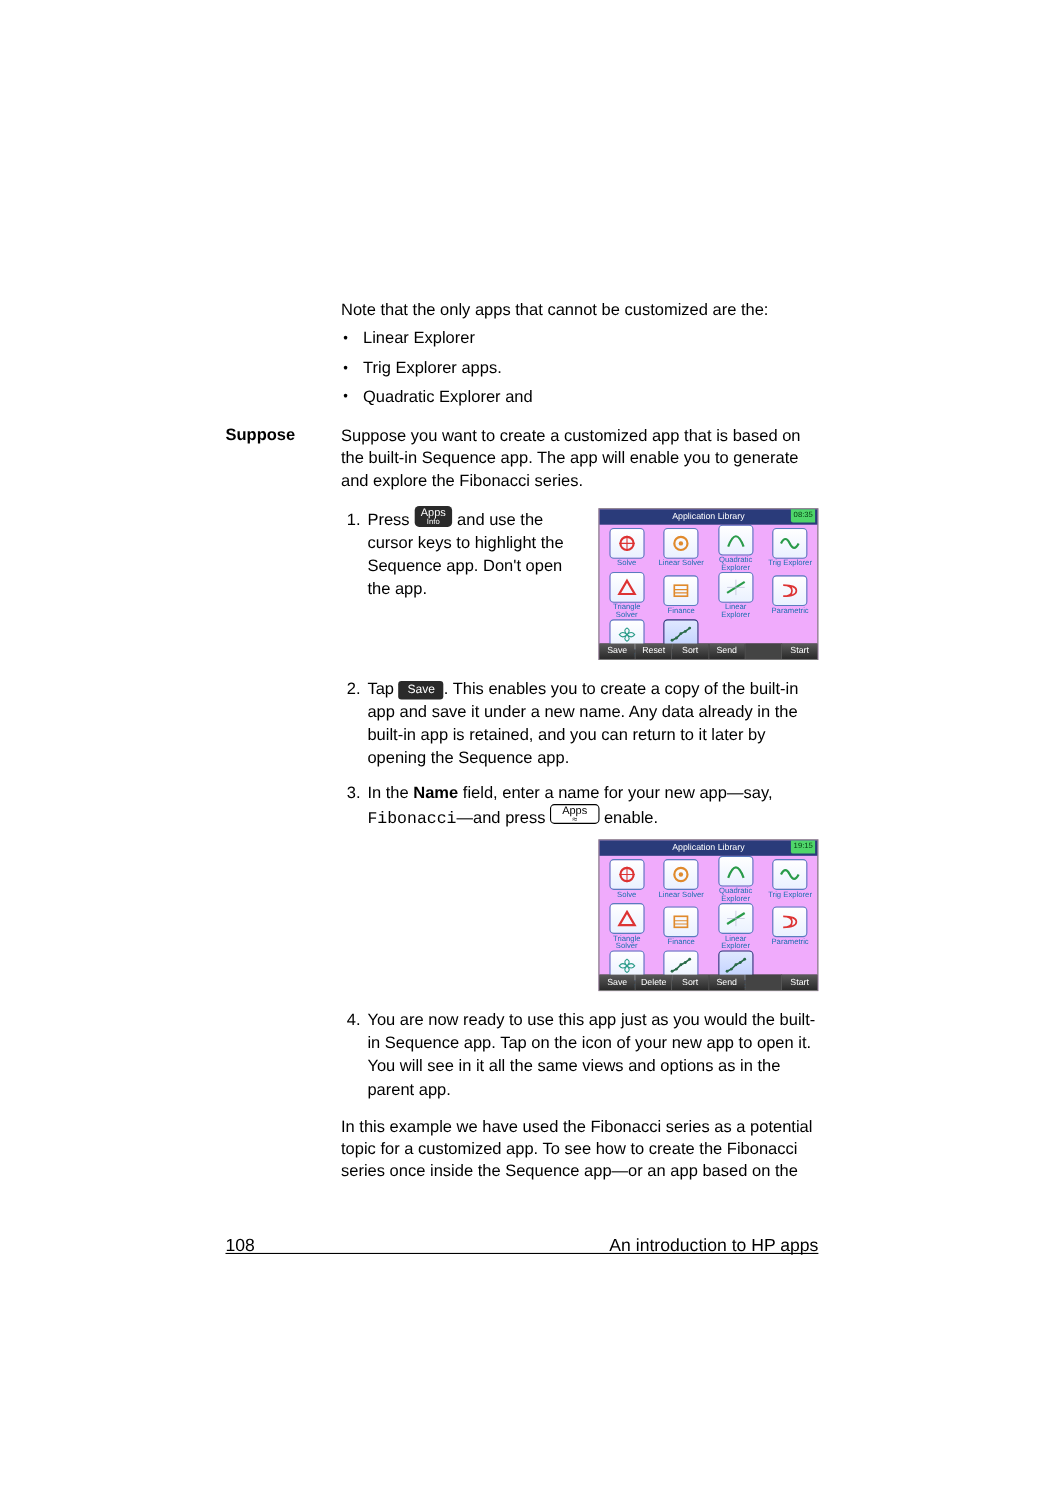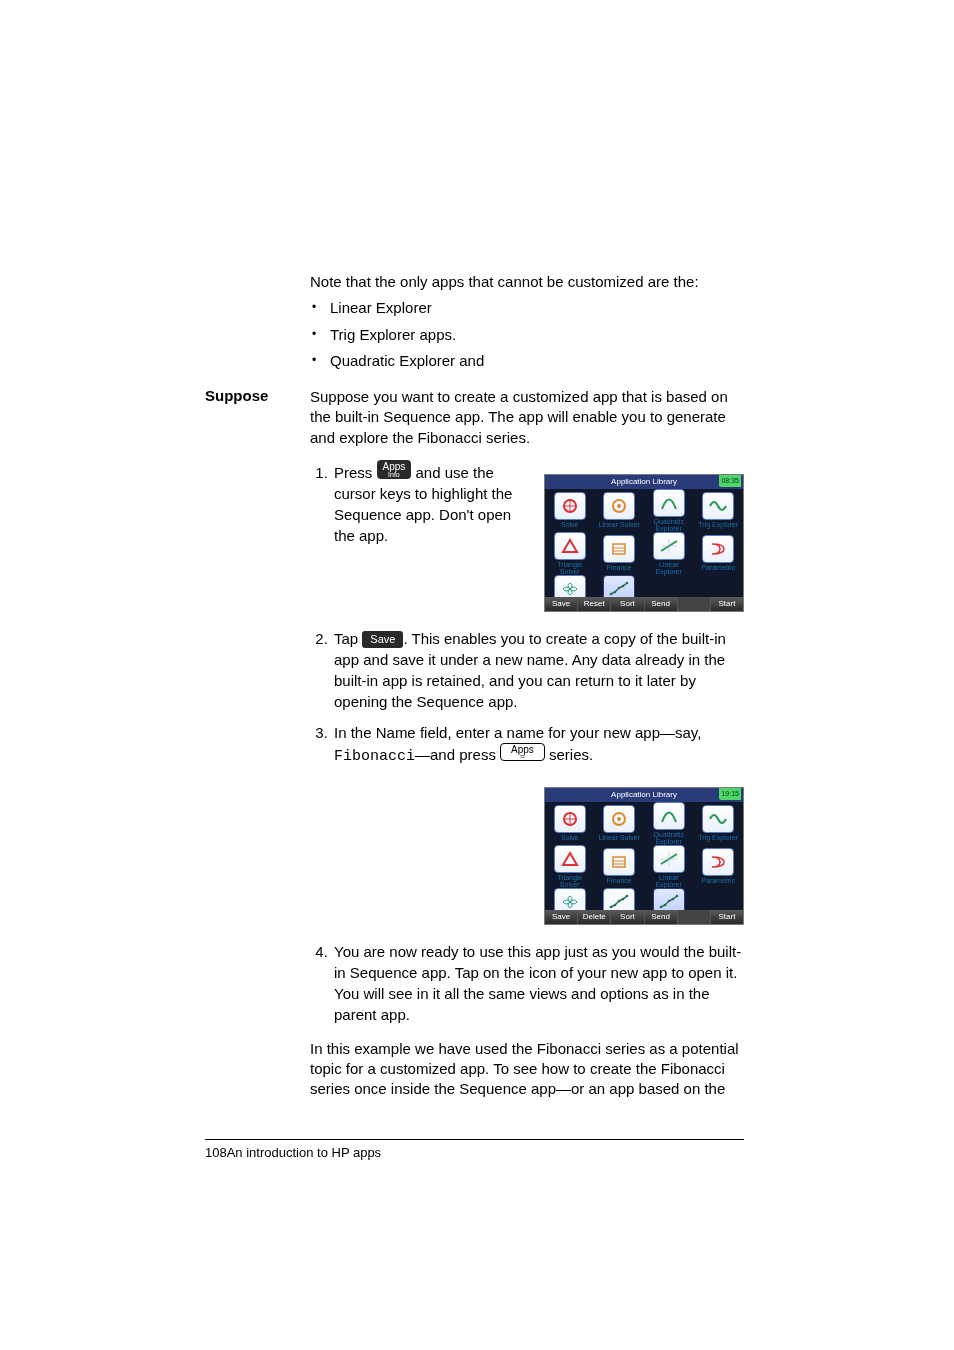--- a/index.html
+++ b/index.html
@@ -57,21 +57,21 @@
   ol.steps {
     margin: 0 0 14px 105px;
     padding-left: 22px;
     list-style: decimal;
   }
   ol.steps > li {
     margin-bottom: 10px;
     line-height: 1.4;
     padding-left: 2px;
   }
-  .bold { font-weight: normal; }
+  .bold { font-weight: bold; }
   .mono { font-family: "Courier New", monospace; }
   .key-dark {
     display: inline-block;
     background: #2a2a2a;
     color: #fff;
     border-radius: 4px;
     padding: 1px 6px;
     font-size: 10px;
     line-height: 1.1;
     vertical-align: 1px;
@@ -107,23 +107,22 @@
     line-height: 0.8;
     margin-top: -1px;
   }
   .floating-shot {
     float: right;
     margin: 2px 0 6px 8px;
   }
   .calc-shot {
     width: 198px;
     border: 1px solid #7a7a7a;
-    background: #0f172a;
+    background: #f0abfc;
     font-size: 8px;
-    margin-top: 12px;
   }
   .calc-title {
     background: #2a3b7a;
     color: #fff;
     display: flex;
     align-items: center;
     justify-content: center;
     height: 14px;
     position: relative;
   }
@@ -203,24 +202,24 @@
     width: 539px;
     border: none;
     border-top: 1px solid #000;
     bottom: 210px;
     margin: 0;
   }
   .footer {
     position: absolute;
     left: 205px;
     width: 539px;
-    bottom: 190px;
+    bottom: 208px;
     display: flex;
-    justify-content: flex-start;
-    font-size: 13px;
+    justify-content: space-between;
+    font-size: 16px;
   }
 </style>
 </head>
 <body>
 
 <div class="page">
   <div class="main">
 
     <p class="para para-tight">Note that the only apps that cannot be customized are the:</p>
 
@@ -355,21 +354,21 @@
             </div>
             <span>Press </span><span class="key-dark"><span>Apps</span><span class="sub">Info</span></span><span> and use the cursor keys to highlight the Sequence app. Don't open the app.</span>
           </div>
         </li>
 
         <li>
           <span>Tap </span><span class="key-soft">Save</span><span>. This enables you to create a copy of the built-in app and save it under a new name. Any data already in the built-in app is retained, and you can return to it later by opening the Sequence app.</span>
         </li>
 
         <li>
-          <span>In the </span><span class="bold">Name</span><span> field, enter a name for your new app—say, </span><span class="mono">Fibonacci</span><span>—and press </span><span class="key-outline"><span>Apps</span><span class="sub">≈</span></span><span> series.</span>
+          <span>In the </span><span class="bold">Name</span><span> field, enter a name for your new app—say, </span><span class="mono">Fibonacci</span><span>—and press </span><span class="key-outline"><span>Apps</span><span class="sub">≈</span></span><span> enable.</span>
 
           <div class="indent-block step-wrap">
 
             <div class="floating-shot">
               <div class="calc-shot">
                 <div class="calc-title">
                   <span>Application Library</span>
                   <span class="calc-time">19:15</span>
                 </div>
                 <div class="calc-grid">

